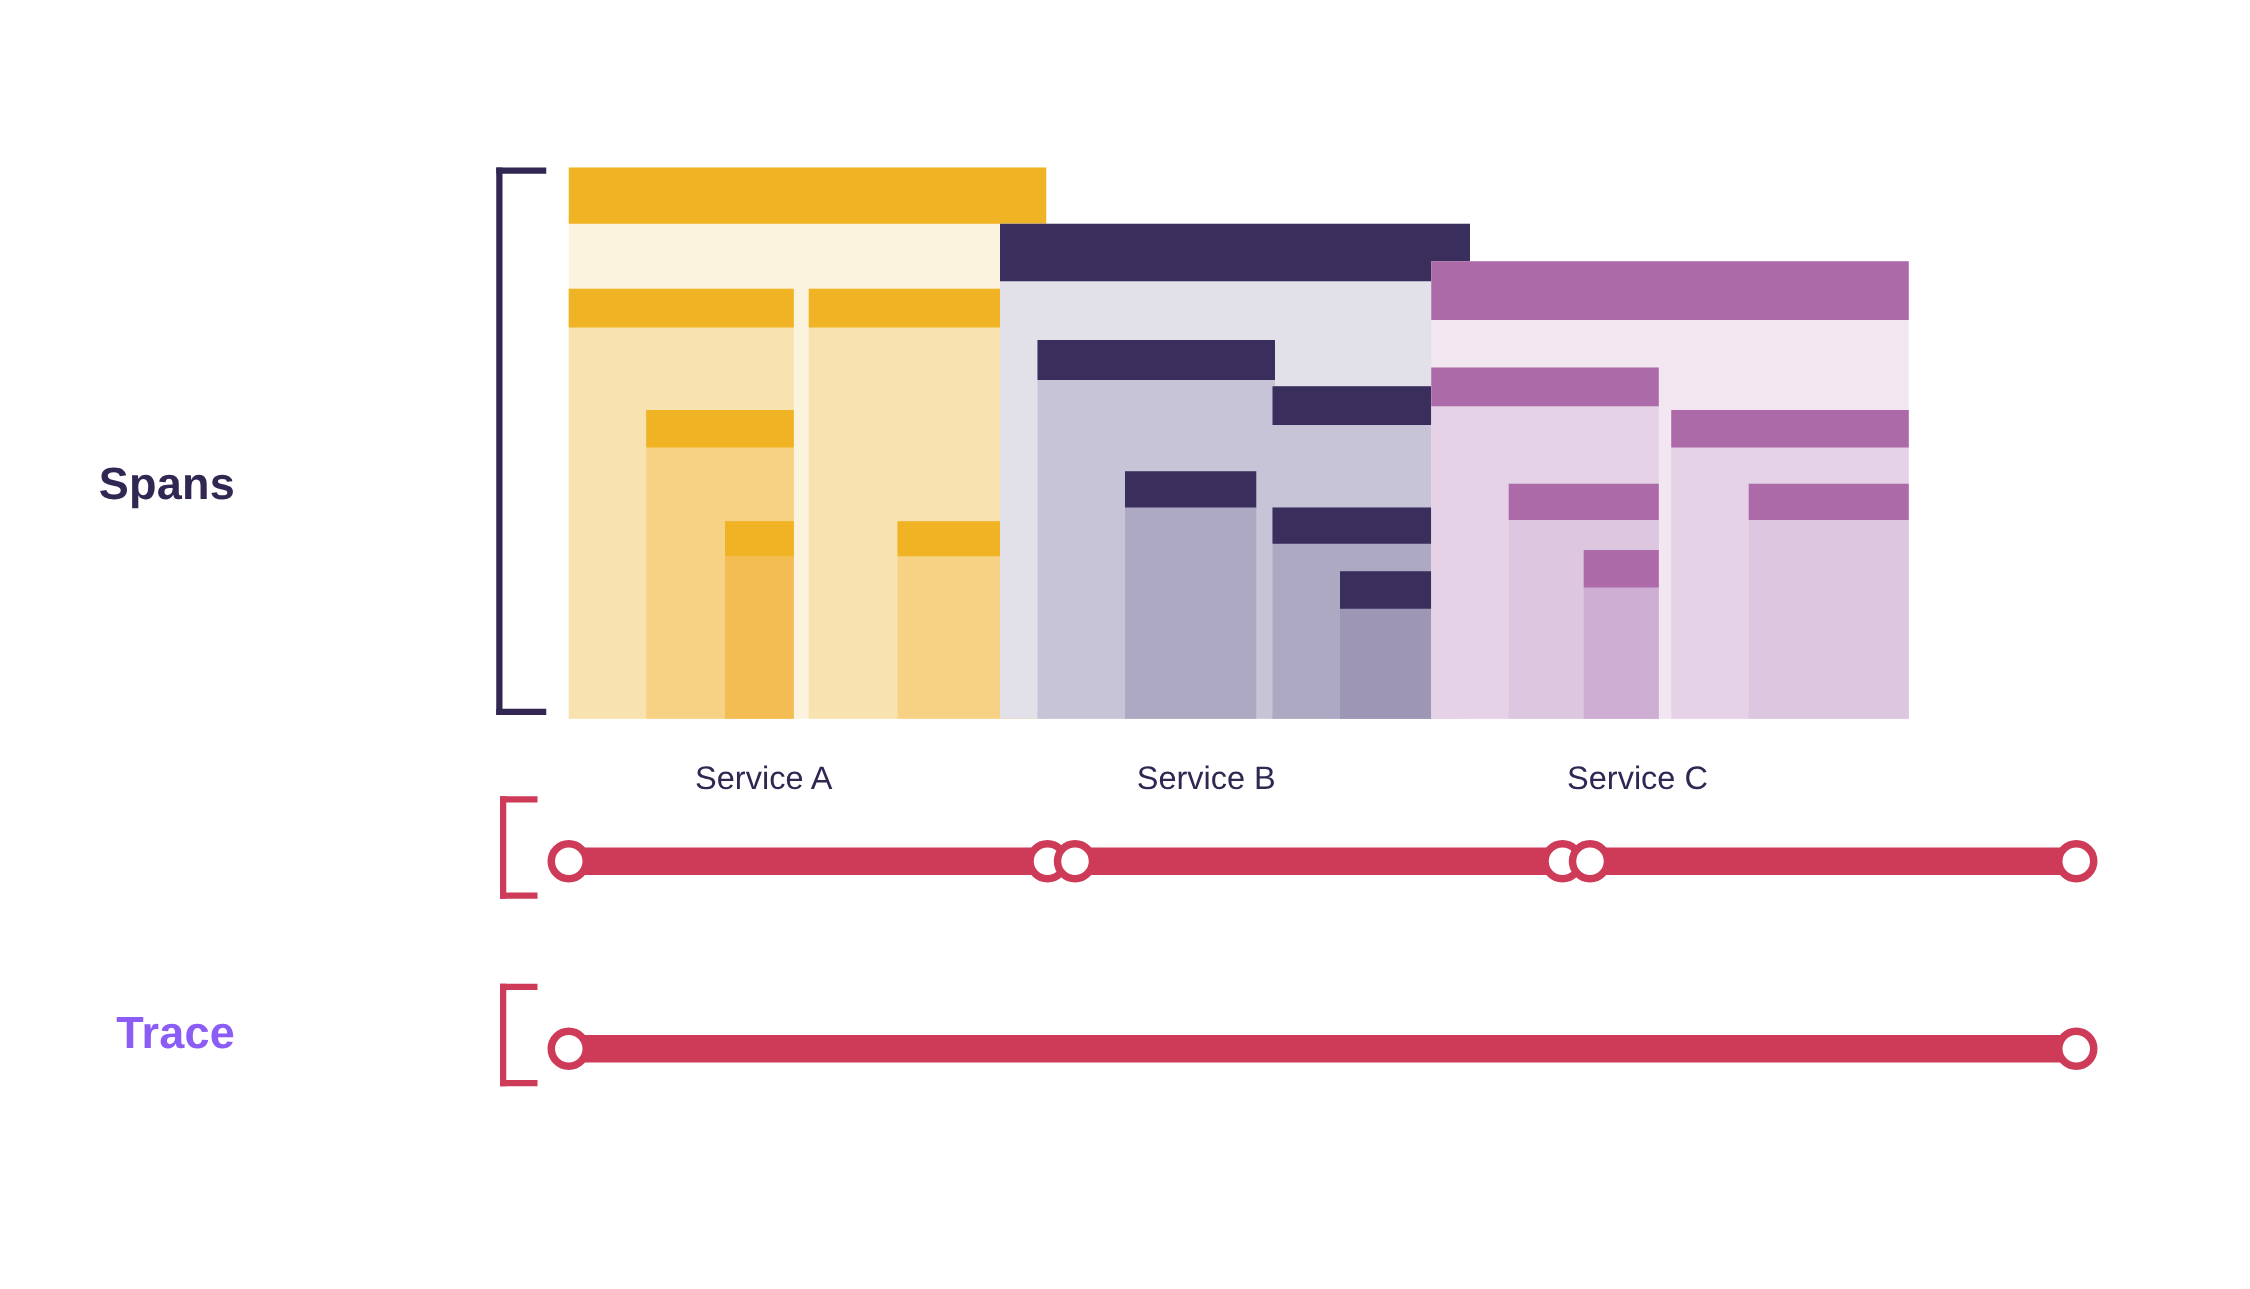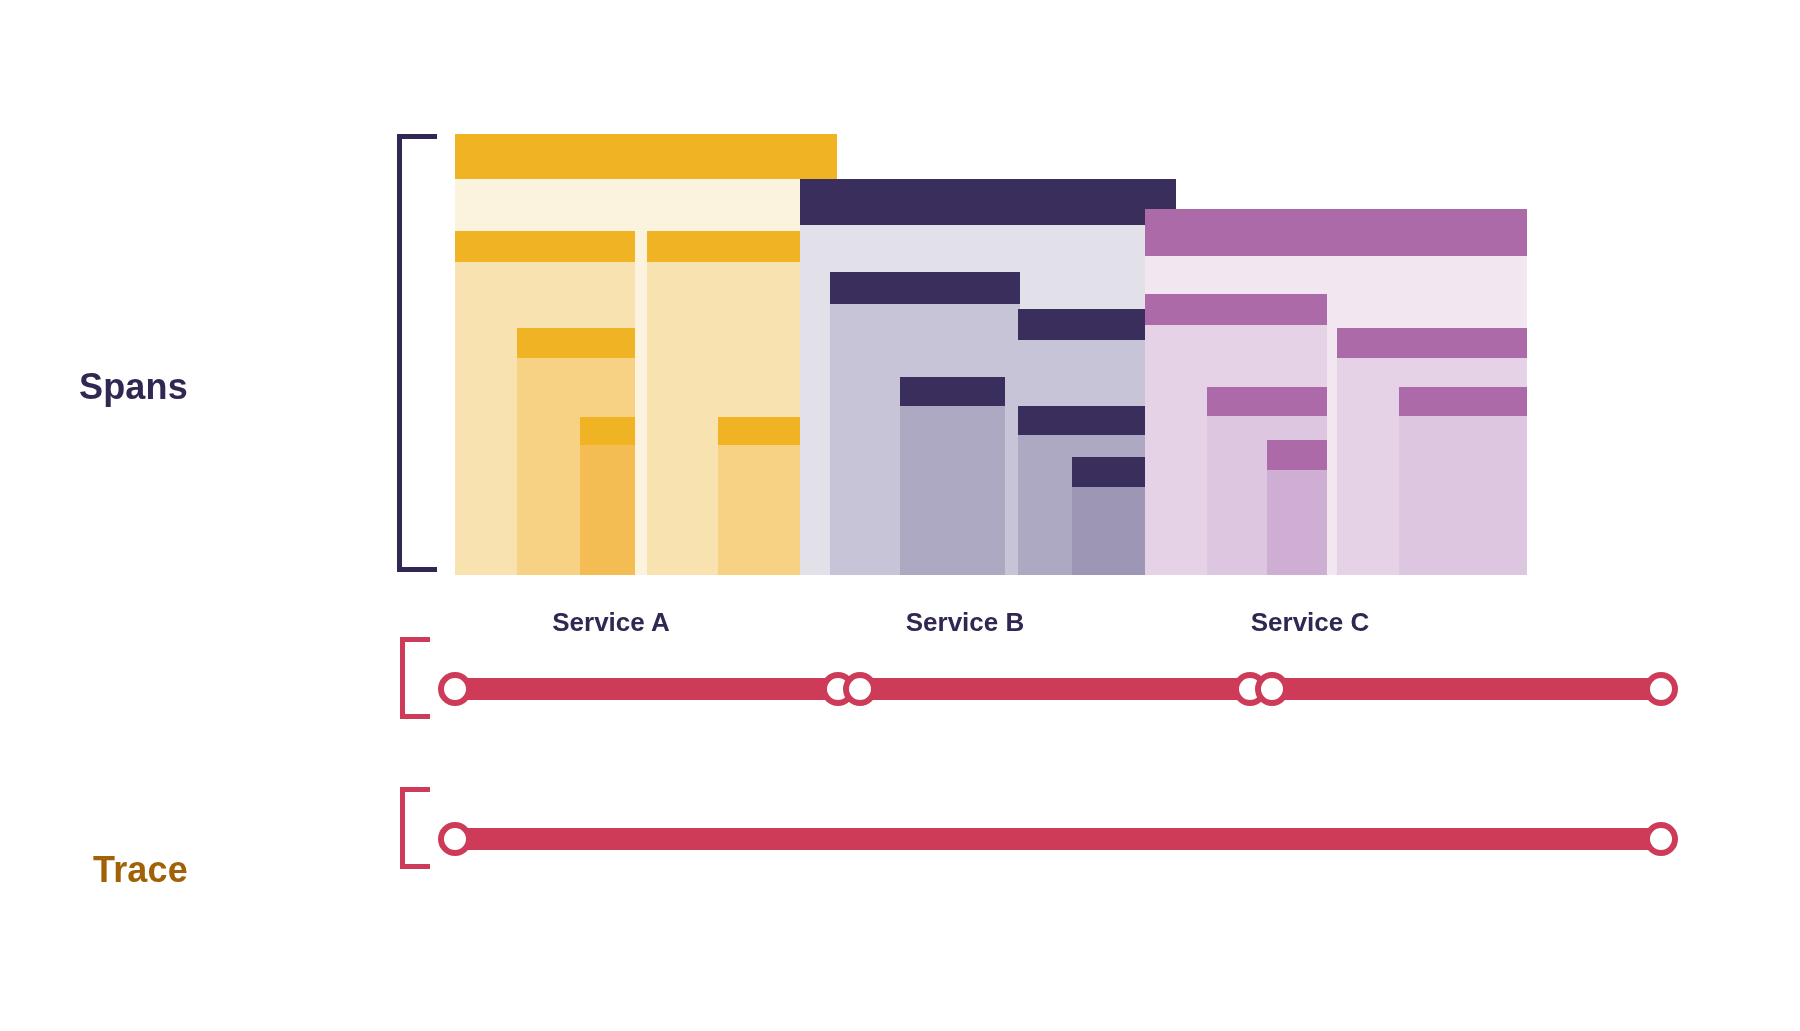--- a/index.html
+++ b/index.html
@@ -25,23 +25,22 @@
     font-size:36px; color:#322753;
     letter-spacing:0.2px;
   }
   #transactions-label{
     right:1440px; top:649px;
     font-size:36px; color:#cd3b58;
     letter-spacing:0.2px;
   }
   #trace-label{
     right:1440px; top:805px;
-    font-size:36px; color:#a16207;
+    font-size:36px; color:#8b5cf6;
     letter-spacing:0.2px;
-    margin-top:44px;
   }
 
   
   .bracket{
     position:absolute;
     border-style:solid;
     border-right:0;
     box-sizing:border-box;
   }
   #spans-bracket{
@@ -63,21 +62,21 @@
   .svc-group{position:absolute; bottom:0;}
 
   
   .span-block{position:absolute; bottom:0;}
   .span-head{position:absolute; left:0; right:0; top:0;}
 
   
   .svc-label{
     position:absolute;
     font-size:26px;
-    font-weight:bold;
+    font-weight:normal;
     color:#322753;
     text-align:center;
     white-space:nowrap;
   }
 
   
   .tl-seg{
     position:absolute;
     height:22px;
     background:#cd3b58;

